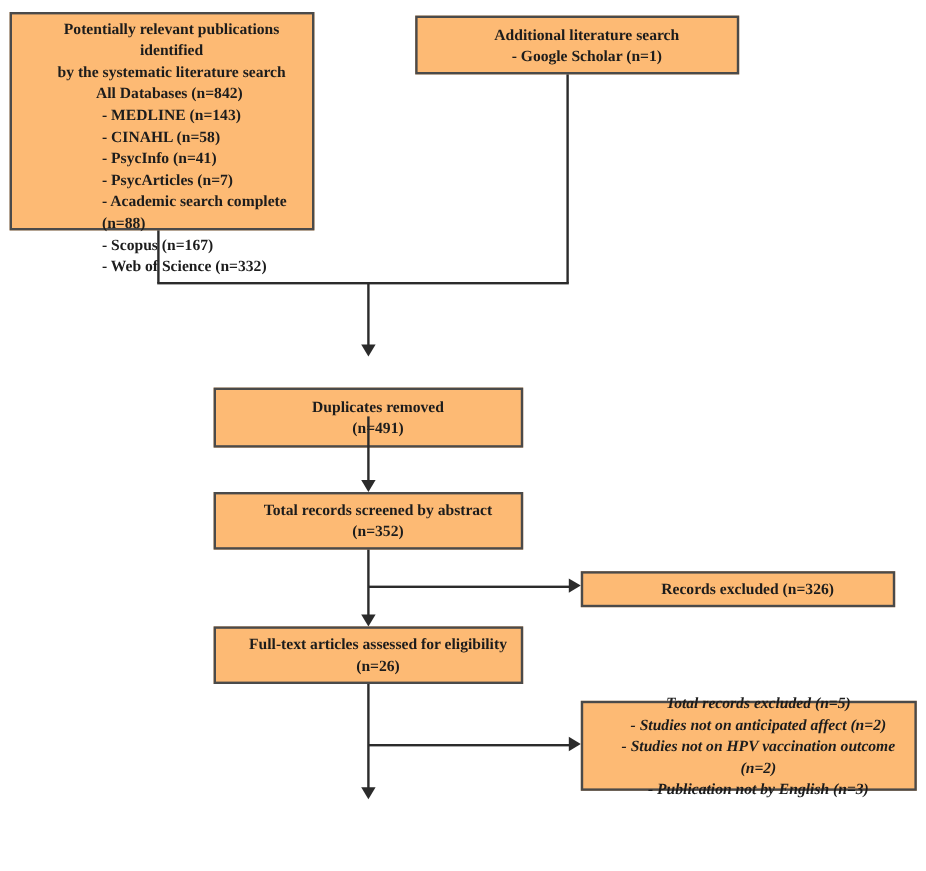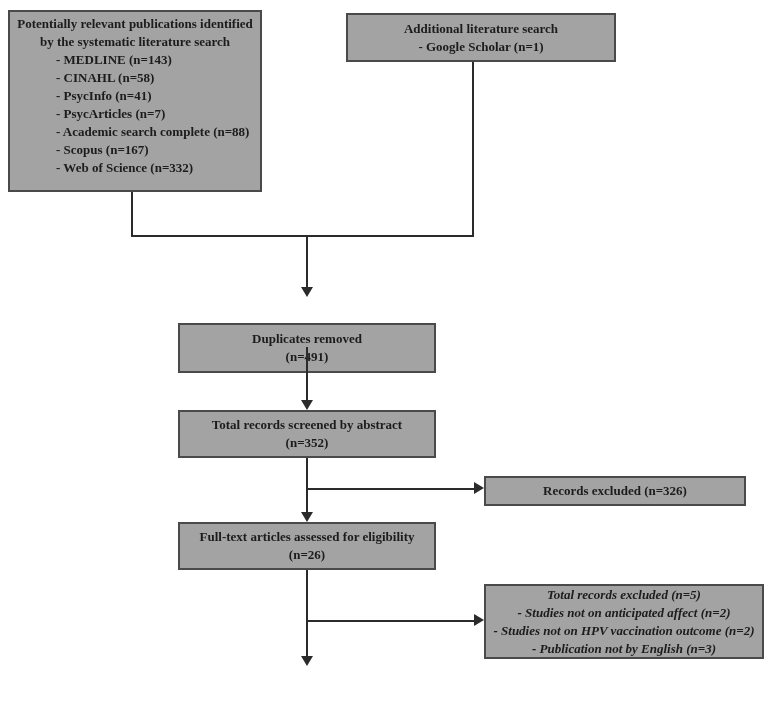--- a/index.html
+++ b/index.html
@@ -13,39 +13,40 @@
     height: 726px;
     background: #ffffff;
     font-family: "Liberation Serif", "DejaVu Serif", serif;
     font-weight: bold;
     color: #1c1c1c;
     overflow: hidden;
   }
   .box {
     position: absolute;
     border: 2px solid #4a4a4a;
-    background: #a3a3a3;
+    background: #fdba74;
     box-sizing: border-box;
     font-size: 13px;
     line-height: 18px;
     display: flex;
     flex-direction: column;
     justify-content: center;
+    padding-left: 16px;
   }
   .box .c { text-align: center; }
   .box .l { text-align: left; }
 
   
   #box-identified {
     left: 8px; top: 10px; width: 254px; height: 182px;
     justify-content: flex-start;
     padding-top: 3px;
   }
   #box-identified .subtitle { margin-left: 54px; }
-  #box-identified .item { margin-left: 46px; }
+  #box-identified .item { margin-left: 59px; }
 
   #box-additional   { left: 346px; top: 13px;  width: 270px; height: 49px; }
   #box-duplicates   { left: 178px; top: 297px; width: 258px; height: 50px; margin-top: 26px; }
   #box-screened     { left: 178px; top: 410px; width: 258px; height: 48px; }
   #box-recexcluded  { left: 484px; top: 476px; width: 262px; height: 30px; }
   #box-fulltext     { left: 178px; top: 522px; width: 258px; height: 48px; }
   #box-totexcluded  { left: 484px; top: 584px; width: 280px; height: 75px; font-style: italic; }
   #box-included     { left: 176px; top: 666px; width: 259px; height: 47px; }
 
   .vline, .hline {
@@ -96,20 +97,21 @@
   #ah-br2      { left: 474px; top: 614px; }
 </style>
 </head>
 <body>
 
 <div class="canvas">
 
   <div class="box" id="box-identified">
     <div class="c">Potentially relevant publications identified</div>
     <div class="c">by the systematic literature search</div>
+    <div class="l subtitle">All Databases (n=842)</div>
     <div class="l item">- MEDLINE (n=143)</div>
     <div class="l item">- CINAHL (n=58)</div>
     <div class="l item">- PsycInfo (n=41)</div>
     <div class="l item">- PsycArticles (n=7)</div>
     <div class="l item">- Academic search complete (n=88)</div>
     <div class="l item">- Scopus (n=167)</div>
     <div class="l item">- Web of Science (n=332)</div>
   </div>
 
   <div class="box" id="box-additional">

